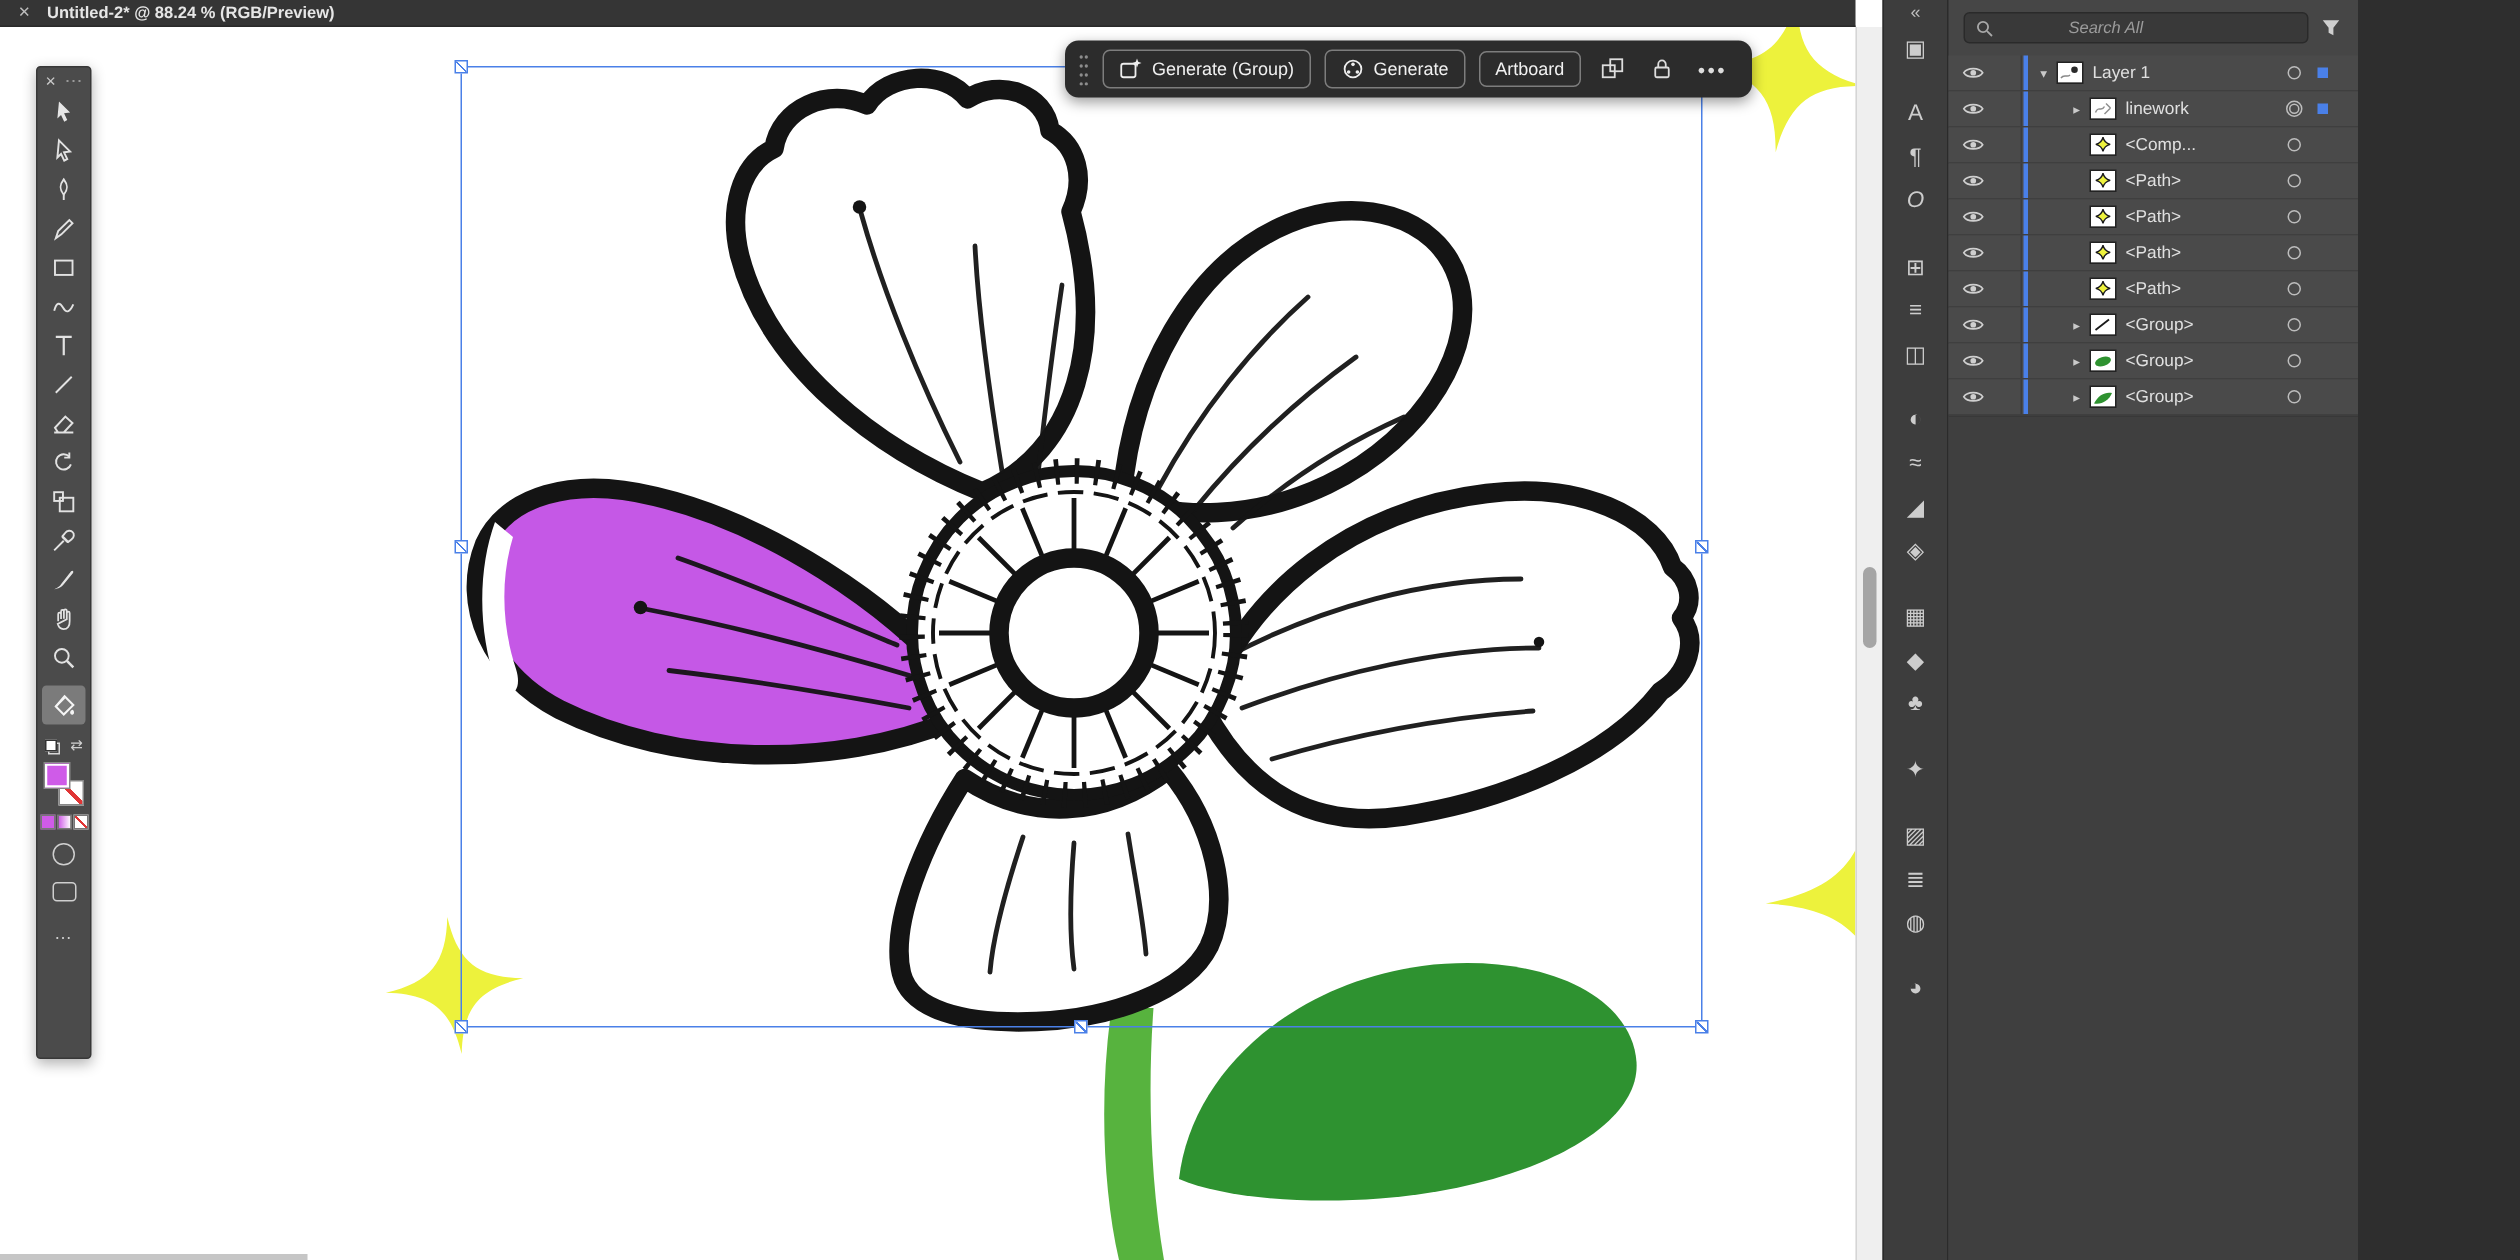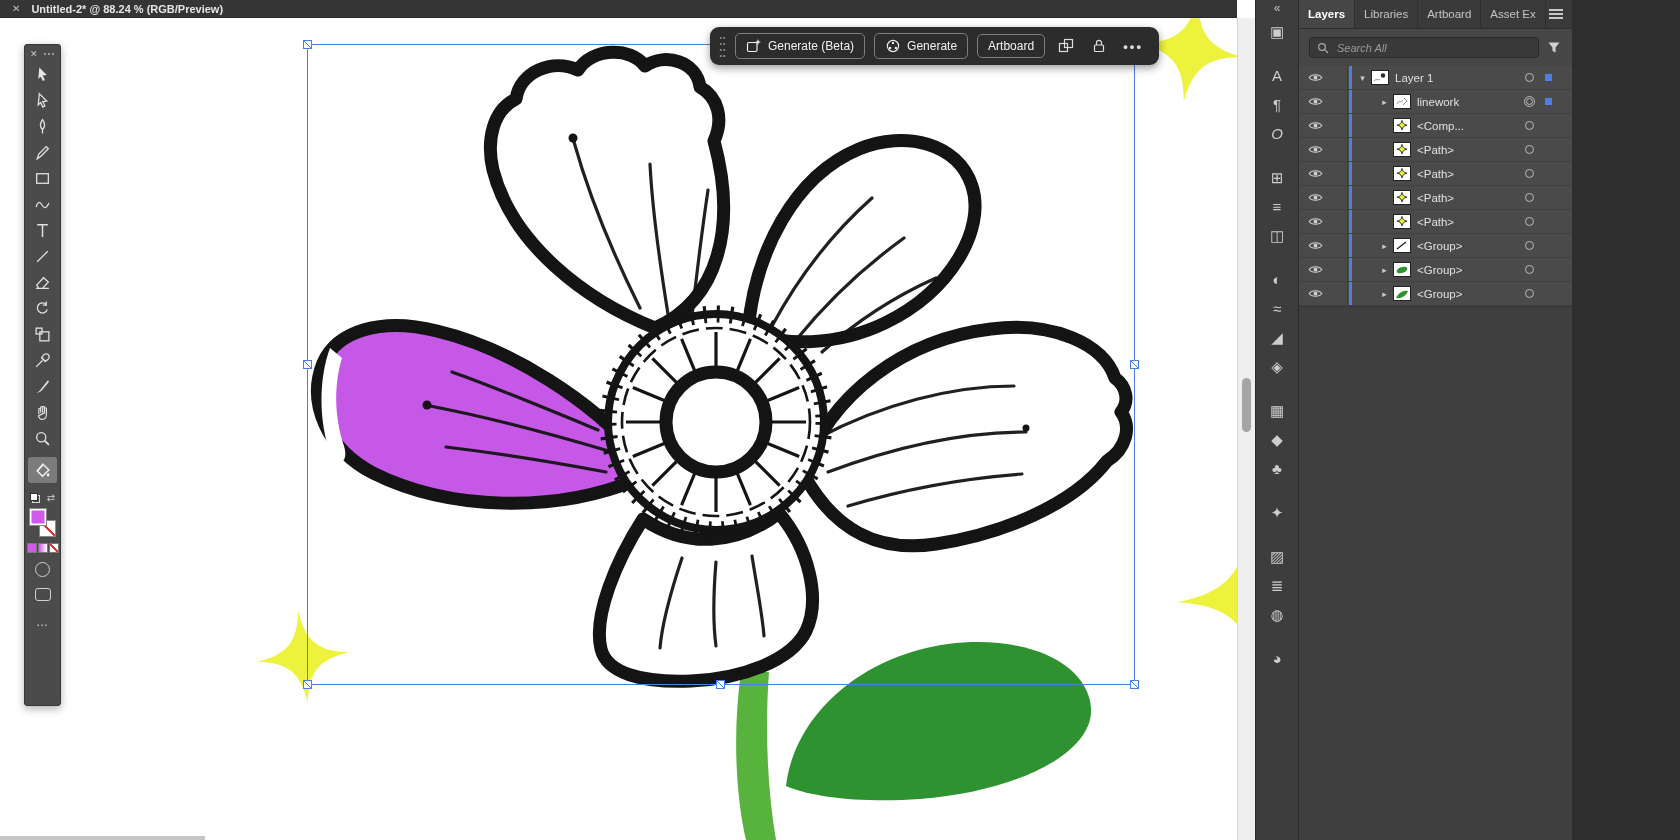--- a/index.html
+++ b/index.html
@@ -108,21 +108,21 @@
   .tab-bar{height:28px;background:#3a3a3a;display:flex;align-items:stretch;position:relative;border-bottom:1px solid #2e2e2e;flex:0 0 auto;}
   .tabs{display:flex;overflow:hidden;flex:1;}
   .tab{padding:0 9px;font-size:11.5px;color:#c4c4c4;display:flex;align-items:center;border-right:1px solid #303030;white-space:nowrap;}
   .tab.active{background:#464646;color:#ffffff;font-weight:bold;}
   .hamburger{position:absolute;right:9px;top:9px;width:14px;display:flex;flex-direction:column;gap:2.5px;}
   .hamburger i{display:block;height:1.6px;background:#c9c9c9;}
   .search-row{display:flex;align-items:center;padding:8px 7px 8px 10px;gap:8px;flex:0 0 auto;}
   .search-box{flex:0 0 230px;height:21px;background:#393939;border:1px solid #2a2a2a;border-radius:4px;display:flex;align-items:center;gap:6px;padding:0 7px;box-sizing:border-box;}
   .search-box input{
     flex:1;background:transparent;border:none;outline:none;color:#d8d8d8;
-    font-style:italic;font-size:11px;font-family:"Liberation Sans",sans-serif;
+    font-style:italic;font-size:11px;font-family:"Liberation Sans",sans-serif;margin-left:42px;
   }
   .search-box input::placeholder{color:#9b9b9b;font-style:italic;}
   .rows{flex:0 0 auto;}
   .rows-fill{flex:1;background:#3f3f3f;border-top:1px solid #383838;}
   .lrow{height:23px;display:flex;align-items:center;position:relative;border-bottom:1px solid rgba(0,0,0,.15);background:#4a4a4a;}
   .eyecol{width:16px;margin-left:9px;display:flex;align-items:center;}
   .lockcol{width:23px;height:100%;border-right:1px solid rgba(0,0,0,.18);}
   .colorbar{width:3px;height:100%;background:var(--accent);margin-left:1px;}
   .chev{width:13px;color:#c9c9c9;font-size:9px;text-align:center;flex:0 0 auto;}
   .thumb{width:16px;height:13px;background:#fff;outline:1px solid #222;flex:0 0 auto;margin-left:3px;line-height:0;}
@@ -232,21 +232,21 @@
         <circle cx="5.2" cy="21" r="1.1" fill="#8d8d8d"></circle>
     </svg>
   </span>
   <div class="cbtn">
     <span style="line-height:0">
       <svg width="16" height="16" viewBox="0 0 16 16">
         <rect x="1.5" y="4.5" width="9.5" height="9" rx="1.5" fill="none" stroke="#eeeeee" stroke-width="1.2"></rect>
         <path d="M12 1 L12.8 3.2 L15 4 L12.8 4.8 L12 7 L11.2 4.8 L9 4 L11.2 3.2 Z" fill="#eeeeee"></path>
       </svg>
     </span>
-    <span>Generate (Beta)</span>
+    <span>Generate (Group)</span>
   </div>
   <div class="cbtn">
     <span style="line-height:0">
       <svg width="16" height="16" viewBox="0 0 16 16">
         <circle cx="8" cy="8" r="5.6" fill="none" stroke="#eeeeee" stroke-width="1.2"></circle>
         <circle cx="8" cy="4.9" r="1.2" fill="#eeeeee"></circle>
         <circle cx="5.1" cy="10" r="1.2" fill="#eeeeee"></circle>
         <circle cx="10.9" cy="10" r="1.2" fill="#eeeeee"></circle>
       </svg>
     </span>
@@ -407,33 +407,20 @@
       <div class="dock-icon">♣</div>
       <div class="dock-icon gap">✦</div>
       <div class="dock-icon gap">▨</div>
       <div class="dock-icon">≣</div>
       <div class="dock-icon">◍</div>
       <div class="dock-icon gap">◕</div>
     </div>
 </div>
 
 <div class="layers">
-  <div class="tab-bar">
-    <div class="tabs" id="panel-tabs">
-        <div class="tab active">Layers</div>
-        <div class="tab">Libraries</div>
-        <div class="tab">Artboard</div>
-        <div class="tab">Asset Ex</div>
-      </div>
-    <span class="hamburger">
-        <i></i>
-        <i></i>
-        <i></i>
-      </span>
-  </div>
   <div class="search-row">
     <div class="search-box">
       <span style="line-height:0">
         <svg width="12" height="12" viewBox="0 0 12 12">
           <circle cx="5" cy="5" r="3.4" fill="none" stroke="#a8a8a8" stroke-width="1.2"></circle>
           <path d="M7.7 7.7 L11 11" stroke="#a8a8a8" stroke-width="1.2"></path>
         </svg>
       </span>
       <input value="" placeholder="Search All" style="">
     </div>

